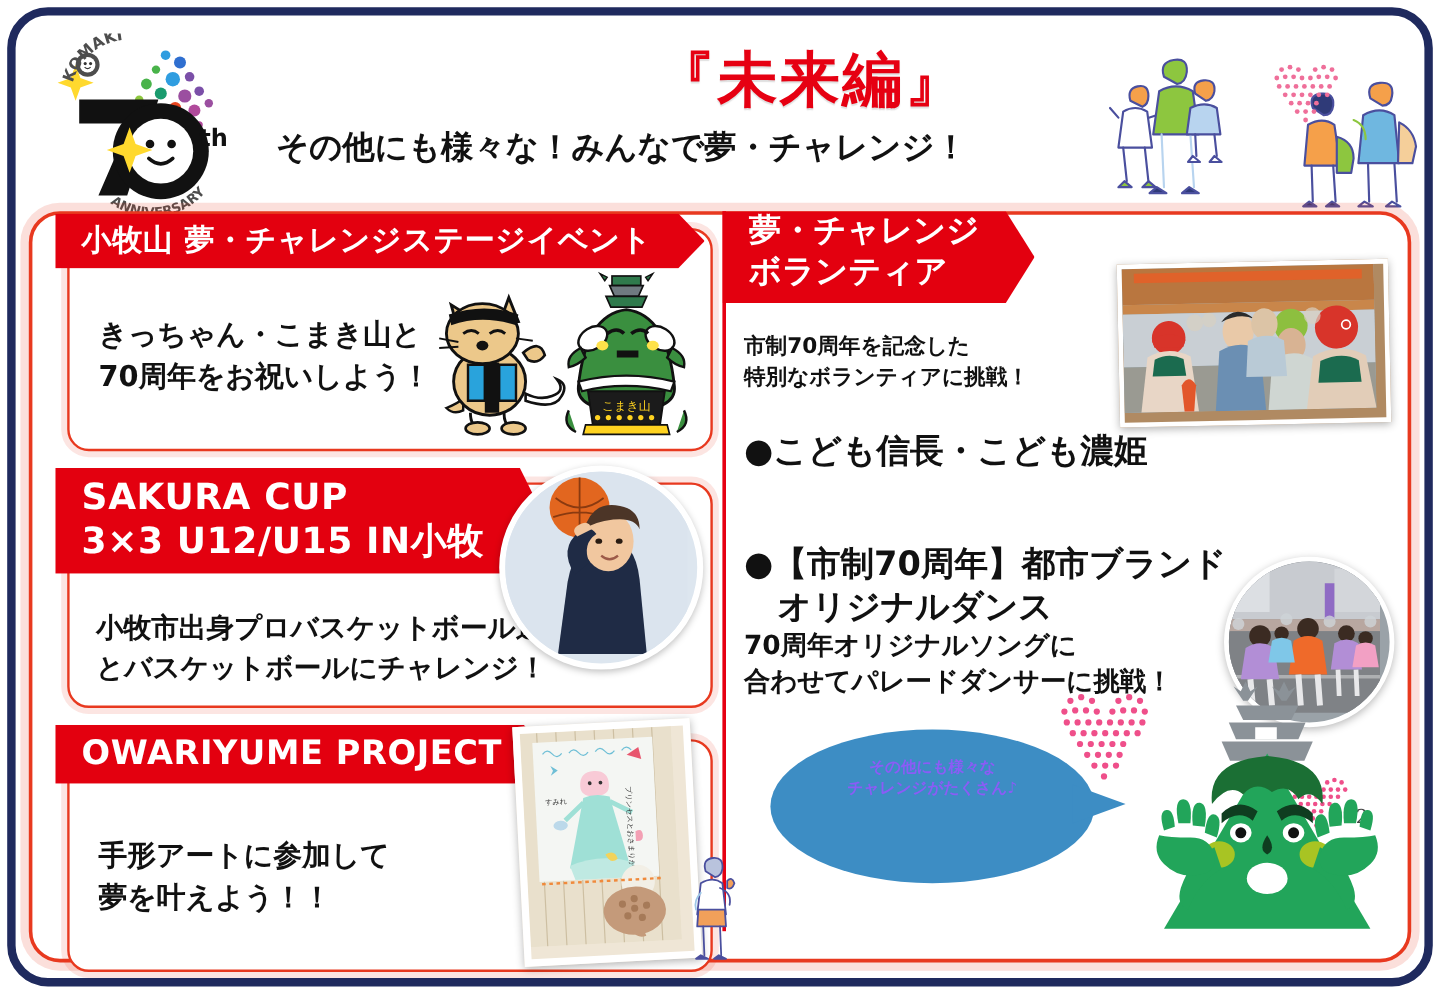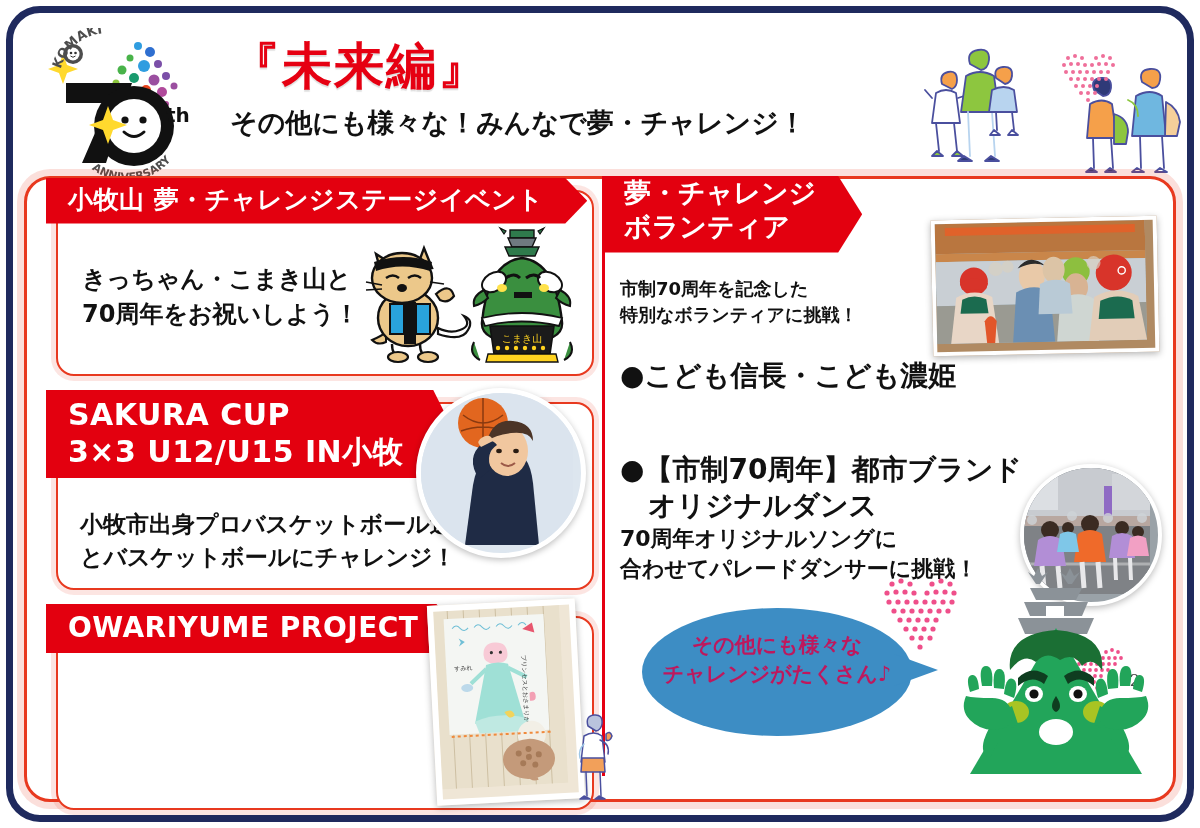--- a/index.html
+++ b/index.html
@@ -35,20 +35,21 @@
   }
   .logo svg{display:block;}
   .title-block{
     position:absolute;left:196px;top:18px;
   }
   .title-main{
     font-size:50px;font-weight:bold;color:#e60012;
     letter-spacing:2px;line-height:1.05;
     white-space:nowrap;
     text-shadow:0 2px 1px rgba(0,0,0,.13);
+    text-align:right;
   }
   .title-sub{
     margin-top:12px;
     font-size:27px;font-weight:bold;color:#111111;
     letter-spacing:0px;white-space:nowrap;
   }
   
   .people-top{position:absolute;left:862px;top:16px;width:300px;height:150px;}
   .heart-dots{position:absolute;}
   
@@ -171,22 +172,22 @@
     z-index:5;
   }
   .bubble-tail{
     position:absolute;left:300px;top:478px;width:0;height:0;
     border-top:16px solid transparent;border-bottom:16px solid transparent;
     border-left:44px solid #3d8dc4;
     z-index:5;
   }
   .bubble-text{
     position:absolute;left:48px;top:455px;width:270px;
-    text-align:center;color:#be185d;font-weight:bold;
-    font-size:21px;line-height:1.4;white-space:pre-line;z-index:6;
+    text-align:center;color:#8b5cf6;font-weight:bold;
+    font-size:13px;line-height:1.4;white-space:pre-line;z-index:6;
   }
   .komaki-mascot{position:absolute;left:352px;top:390px;width:220px;height:215px;z-index:4;}
   .page-num{
     position:absolute;right:36px;bottom:112px;
     font-size:16px;color:#444;font-family:"DejaVu Serif","Liberation Serif",serif;
   }
   .person-phone{position:absolute;left:-22px;bottom:2px;width:44px;height:90px;z-index:6;}
   .heart-a{position:absolute;left:280px;top:398px;z-index:2;}
   .heart-b{position:absolute;right:46px;top:468px;z-index:2;}
 </style>
@@ -433,20 +434,22 @@
             <ellipse cx="95" cy="58" rx="2.8" ry="2.2" fill="#2a1c12"></ellipse>
             <path d="M80 70 q7 6 14 0" stroke="#9c5a48" stroke-width="2" fill="none"></path>
             <path d="M58 86 q-14 -22 4 -36 q8 -6 14 2 q-12 8 -6 24z" fill="#1f2b45"></path>
             <path d="M60 54 q-6 -6 2 -10 q8 -4 10 4" fill="#f1c79f"></path>
           </svg>
         </div>
       </div>
 
       <div class="card card3">
         <div class="ribbon r3">OWARIYUME PROJECT</div>
+        <div class="card-body">手形アートに参加して
+夢を叶えよう！！</div>
         <div class="photo-poly">
           <svg width="126" height="178" viewBox="0 0 126 178">
             <rect width="126" height="178" fill="#e9e0cc"></rect>
             <g stroke="#cdbfa2" stroke-width="1">
               <path d="M14 0v178 M30 0v178 M46 0v178 M62 0v178 M78 0v178 M94 0v178 M110 0v178"></path>
             </g>
             <rect x="10" y="8" width="100" height="116" fill="#f4f6f3"></rect>
             <g stroke="#6fbfd6" stroke-width="1" fill="none">
               <path d="M18 18 q4 -5 8 0 q4 5 8 0 M40 18 q4 -5 8 0 q4 5 8 0 M62 18 q4 -5 8 0 q4 5 8 0 M84 18 q4 -5 8 0"></path>
             </g>

